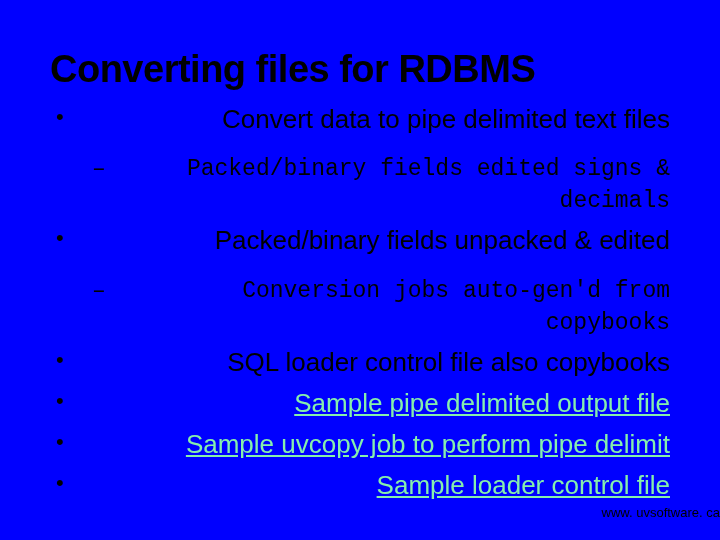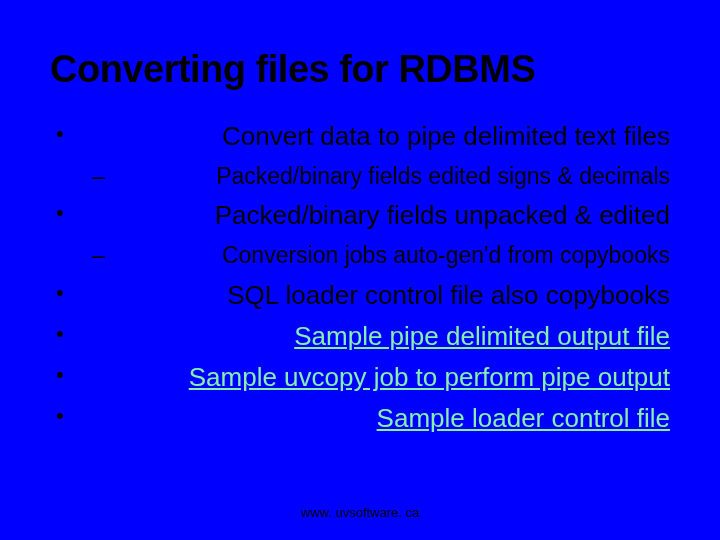--- a/index.html
+++ b/index.html
@@ -7,21 +7,21 @@
   body {
     background: #0000ff;
     font-family: Arial, Helvetica, sans-serif;
     color: #000;
     padding: 48px 50px 0 50px;
     position: relative;
   }
   .title {
     font-size: 38px;
     font-weight: bold;
-    margin-bottom: 28px;
+    margin-bottom: 11px;
     letter-spacing: -0.5px;
   }
   ul.top {
     list-style: none;
     font-size: 26px;
   }
   ul.top > li {
     position: relative;
     padding-left: 32px;
     margin-bottom: 6px;
@@ -31,22 +31,23 @@
   ul.top > li::before {
     content: "•";
     position: absolute;
     left: 6px;
     top: 0;
     font-size: 22px;
   }
   ul.sub {
     list-style: none;
     font-size: 23px;
-    margin-top: 6px;
+    margin-top: 16px;
     margin-bottom: 4px;
+    font-family: Liberation Mono, monospace;
   }
   ul.sub > li {
     position: relative;
     padding-left: 36px;
     line-height: 1.4;
   }
   ul.sub > li::before {
     content: "–";
     position: absolute;
     left: 10px;
@@ -55,21 +56,21 @@
   .link {
     text-decoration: underline;
     color: #86efac;
     cursor: pointer;
   }
   .footer {
     position: absolute;
     bottom: 20px;
     left: 0;
     width: 720px;
-    text-align: center;
+    text-align: right;
     font-size: 13px;
     color: #000;
   }
 </style>
 </head>
 <body>
 
 <h1 class="title">Converting files for RDBMS</h1>
 
 <ul class="top">
@@ -85,20 +86,20 @@
       <li><span>Conversion jobs auto-gen'd from copybooks</span></li>
     </ul>
   </li>
   <li>
     <span>SQL loader control file also copybooks</span>
   </li>
   <li>
     <span class="link">Sample pipe delimited output file</span>
   </li>
   <li>
-    <span class="link">Sample uvcopy job to perform pipe output</span>
+    <span class="link">Sample uvcopy job to perform pipe delimit</span>
   </li>
   <li>
     <span class="link">Sample loader control file</span>
   </li>
 </ul>
 
 <div class="footer">www. uvsoftware. ca</div>
 
 </body></html>

